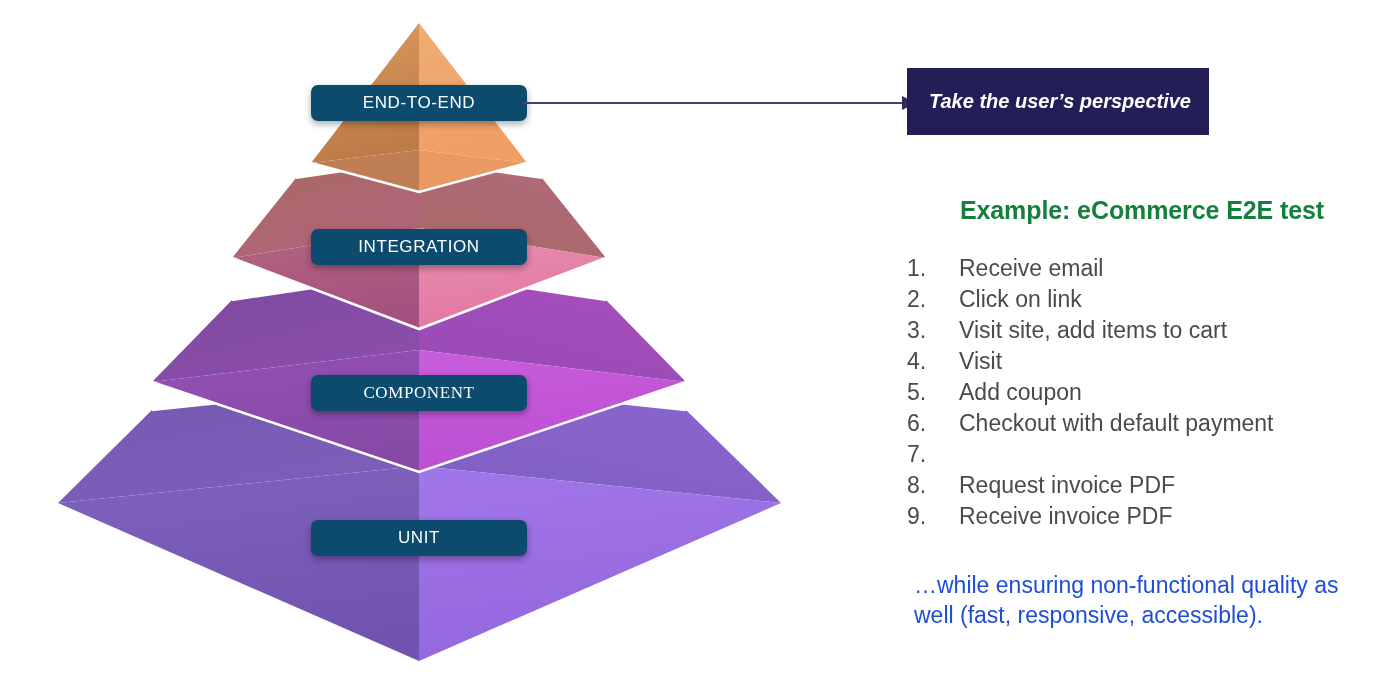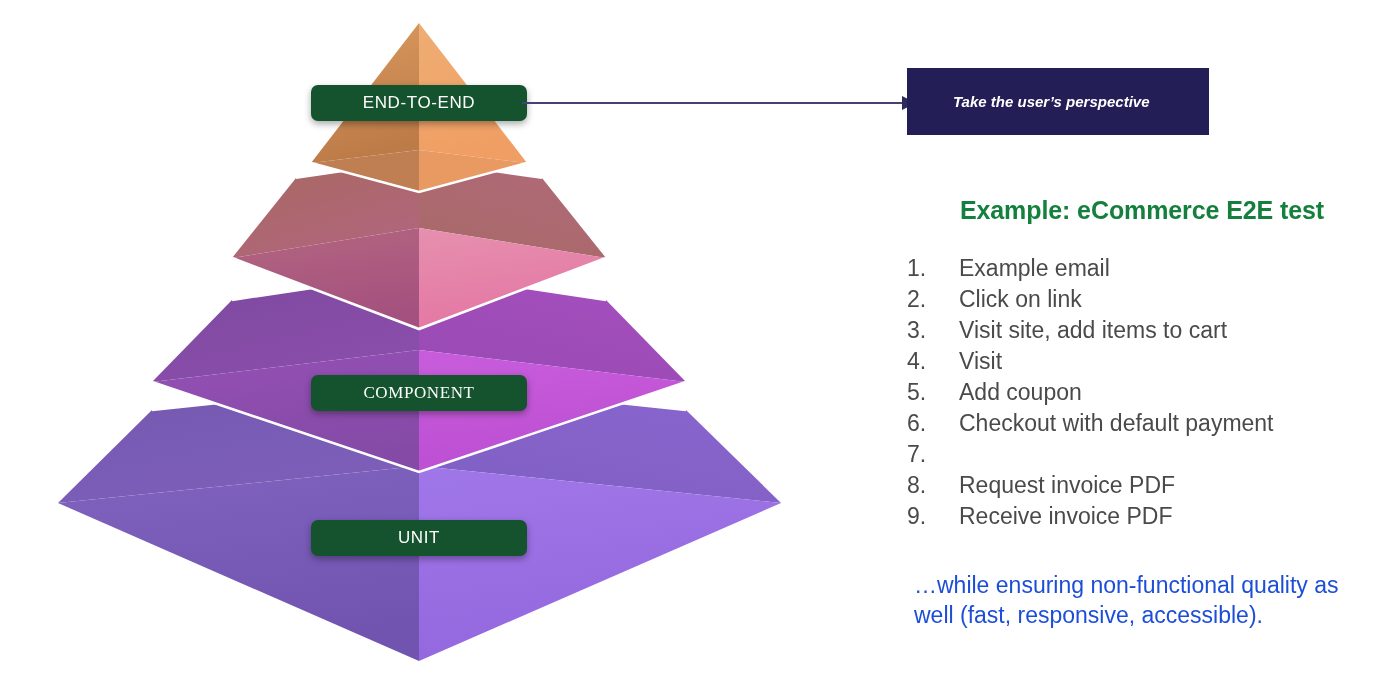--- a/index.html
+++ b/index.html
@@ -12,21 +12,21 @@
   #root { position: relative; width: 1385px; height: 689px; background: #ffffff; }
 
   
   #pyramid-wrap { position: absolute; left: 0; top: 0; width: 840px; height: 689px; }
   #pyramid-svg { display: block; width: 840px; height: 689px; }
 
   
   .tier-label {
     position: absolute;
     height: 36px;
-    background: #14532d;
+    background: #0c4a6e;
     border-radius: 7px;
     color: #ffffff;
     font-size: 17px;
     letter-spacing: 0.6px;
     display: flex;
     align-items: center;
     justify-content: center;
     box-shadow: 0 3px 7px rgba(0,0,0,0.34);
     white-space: nowrap;
   }
@@ -43,24 +43,23 @@
     position: absolute;
     left: 907px; top: 68px;
     width: 302px; height: 67px;
     background: #231e56;
     display: flex;
     align-items: center;
     padding-left: 22px;
   }
   #callout-text {
     color: #ffffff;
-    font-size: 15px;
+    font-size: 20px;
     font-style: italic;
     font-weight: bold;
-    margin-left: 24px;
   }
 
   
   #right-col { position: absolute; left: 899px; top: 196px; width: 486px; }
 
   #example-heading {
     font-size: 25px;
     font-weight: bold;
     color: #15803d;
     letter-spacing: -0.1px;
@@ -198,20 +197,23 @@
         <polygon points="419,150 311,163 419,192" fill="#c07f52"></polygon>
         <polygon points="419,150 527,163 419,192" fill="#e89a62"></polygon>
         <polyline points="311,163 419,192 527,163" fill="none" stroke="#ffffff" stroke-width="2.4"></polyline>
       </g>
     </svg>
   </div>
 
   <div class="tier-label" id="label-e2e">
     <span>END-TO-END</span>
   </div>
+  <div class="tier-label" id="label-int">
+    <span>INTEGRATION</span>
+  </div>
   <div class="tier-label" id="label-comp">
     <span>COMPONENT</span>
   </div>
   <div class="tier-label" id="label-unit">
     <span>UNIT</span>
   </div>
 
   <svg id="connector" viewBox="0 0 396 30" xmlns="http://www.w3.org/2000/svg">
     <line x1="2" y1="15" x2="382" y2="15" stroke="#463f78" stroke-width="2"></line>
     <polygon points="382,8 396,15 382,22" fill="#2f2a5c"></polygon>
@@ -221,21 +223,21 @@
     <span id="callout-text">Take the user’s perspective</span>
   </div>
 
   <div id="right-col">
 
     <div id="example-heading">Example: eCommerce E2E test</div>
 
     <ol id="steps-list">
       <li class="step-row">
         <span class="step-num">1.</span>
-        <span class="step-text">Example email</span>
+        <span class="step-text">Receive email</span>
       </li>
       <li class="step-row">
         <span class="step-num">2.</span>
         <span class="step-text">Click on link</span>
       </li>
       <li class="step-row">
         <span class="step-num">3.</span>
         <span class="step-text">Visit site, add items to cart</span>
       </li>
       <li class="step-row">

